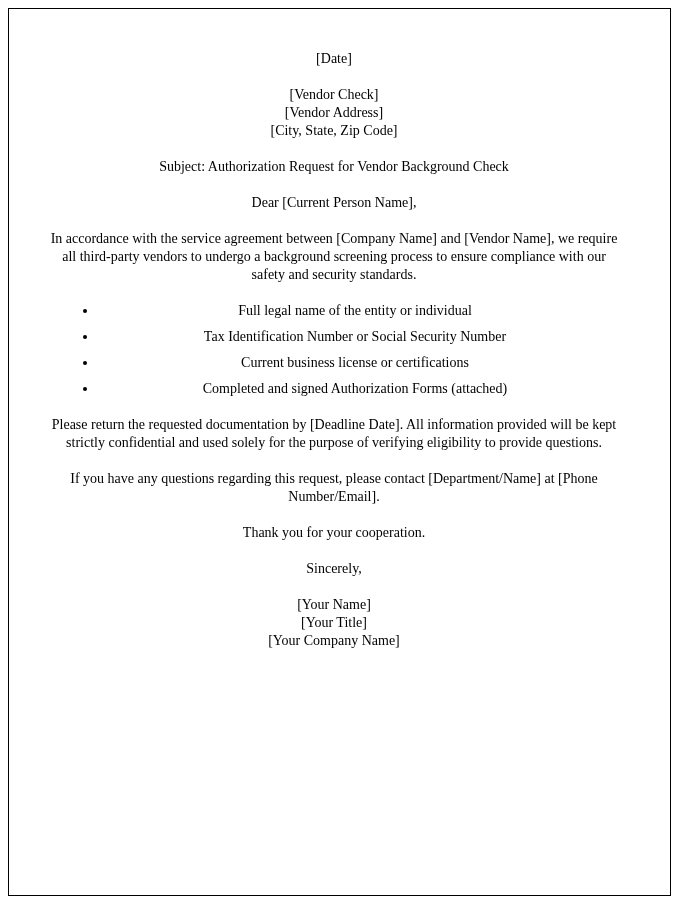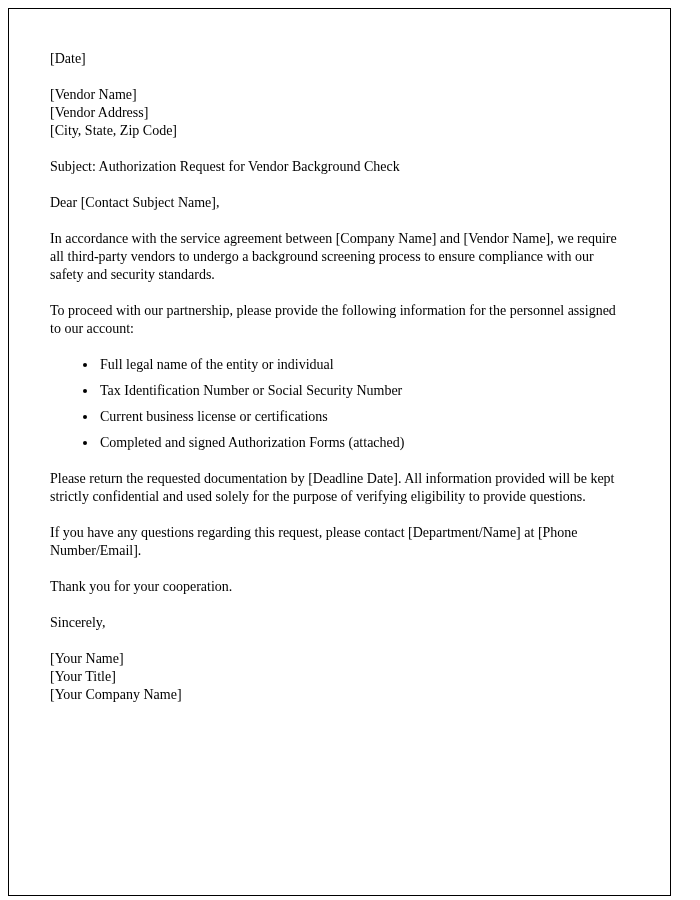--- a/index.html
+++ b/index.html
@@ -19,20 +19,21 @@
     border: 1px solid #000000;
     background: #ffffff;
     box-sizing: border-box;
     overflow: hidden;
   }
   .letter {
     padding: 41px 52px 0 41px;
     color: #000000;
     font-size: 14px;
     line-height: 18px;
+    text-align: center;
   }
   .para {
     margin: 0 0 18px 0;
   }
   .tight-block div {
     margin: 0;
   }
   .tight-block {
     margin: 0 0 18px 0;
   }
@@ -48,32 +49,31 @@
 </style>
 </head>
 <body>
 
 <div class="page-border">
   <div class="letter">
 
     <p class="para">[Date]</p>
 
     <div class="tight-block">
-      <div>[Vendor Name]</div>
+      <div>[Vendor Check]</div>
       <div>[Vendor Address]</div>
       <div>[City, State, Zip Code]</div>
     </div>
 
     <p class="para">Subject: Authorization Request for Vendor Background Check</p>
 
-    <p class="para">Dear [Contact Subject Name],</p>
+    <p class="para">Dear [Current Person Name],</p>
 
     <p class="para">In accordance with the service agreement between [Company Name] and [Vendor Name], we require all third-party vendors to undergo a background screening process to ensure compliance with our safety and security standards.</p>
 
-    <p class="para">To proceed with our partnership, please provide the following information for the personnel assigned to our account:</p>
 
     <ul class="bullet-list">
       <li>Full legal name of the entity or individual</li>
       <li>Tax Identification Number or Social Security Number</li>
       <li>Current business license or certifications</li>
       <li>Completed and signed Authorization Forms (attached)</li>
     </ul>
 
     <p class="para">Please return the requested documentation by [Deadline Date]. All information provided will be kept strictly confidential and used solely for the purpose of verifying eligibility to provide questions.</p>
 

